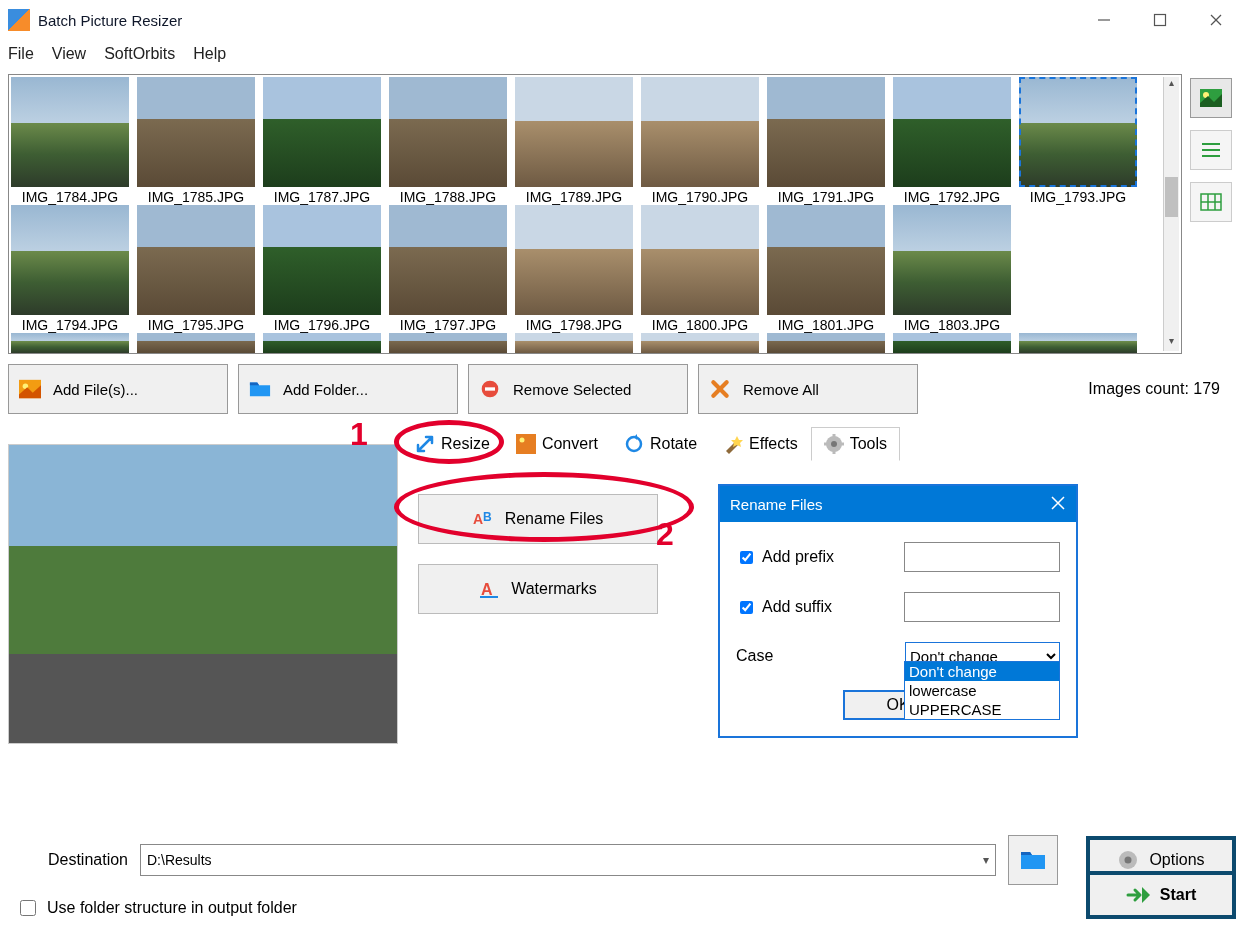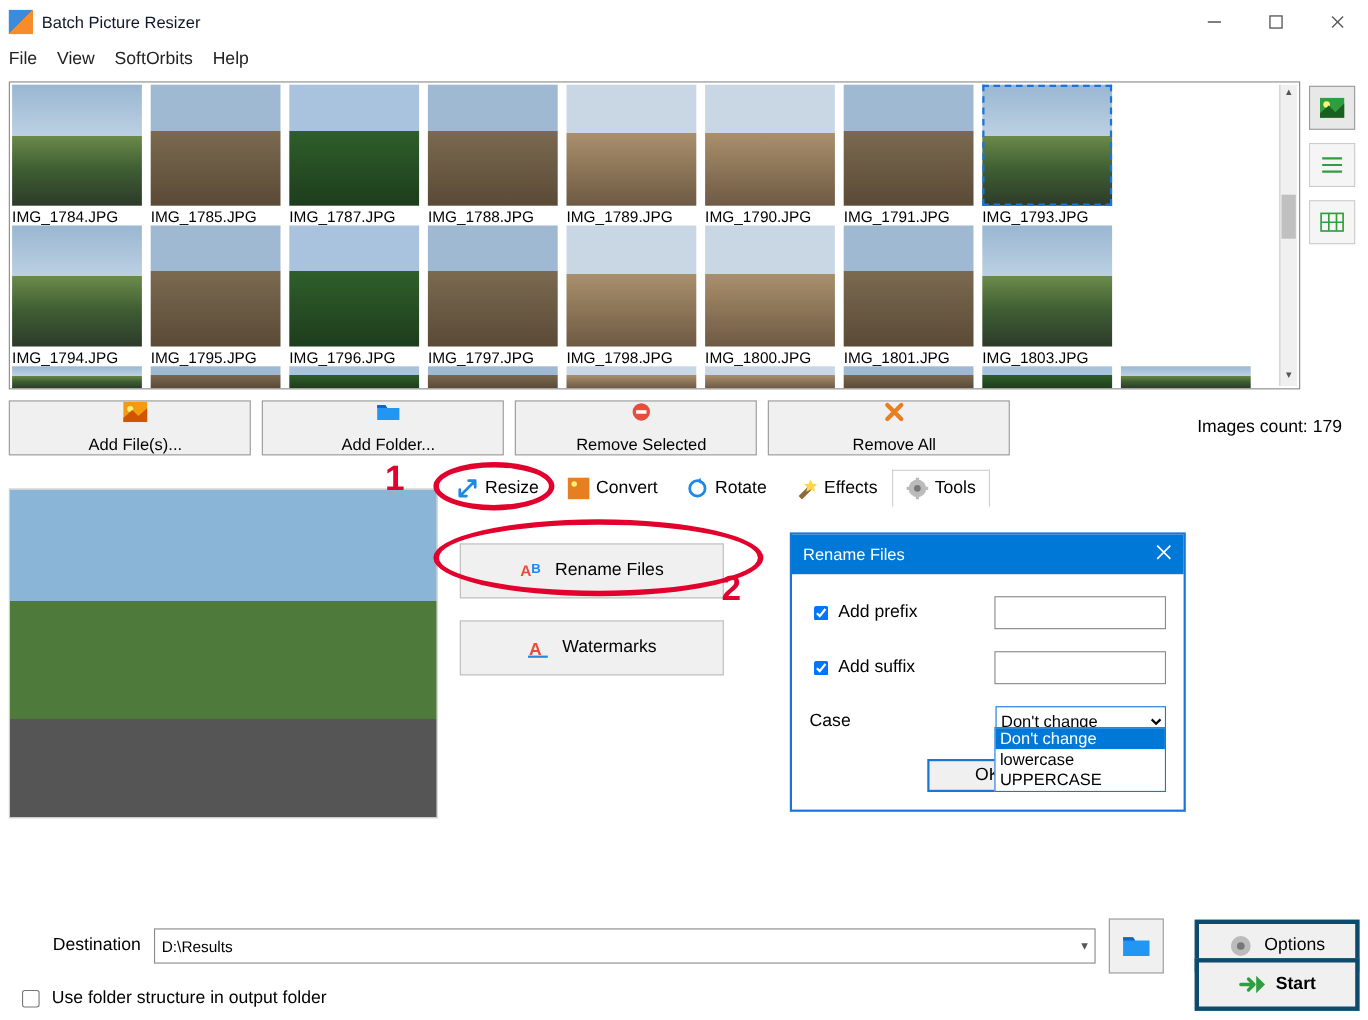--- a/index.html
+++ b/index.html
@@ -48,38 +48,37 @@
   background:#f0f0f0; border-left:1px solid #ccc;}
 .gallery-scrollthumb { position:absolute; top:100px; left:1px; right:1px; height:40px; background:#c0c0c0;}
 .gallery-arrow { position:absolute; left:0; right:0; height:16px; text-align:center; font-size:10px; color:#555;}
 .gallery-inner { margin-right:18px; }
 .thumbrow { display:flex; gap:8px; }
 .thumb { width:118px; }
 .thumb .img {
   width:118px; height:110px; position:relative; overflow:hidden;
 }
 .thumb .img.sel { outline:2px dashed #1a74da; outline-offset:-2px; }
-.thumb .lbl { font-size:14px; margin-top:2px; white-space:nowrap;}
+.thumb .lbl { text-align:center; font-size:14px; margin-top:2px; white-space:nowrap;}
 .thumbrow.half .thumb .img { height: 20px; }
 .rsidebar { width: 46px; display:flex; flex-direction:column; gap:12px; padding-top:4px;}
 .rsidebar .sbtn {
   width:42px; height:40px; border:1px solid #ccc; background:#f5f5f5;
   display:flex; align-items:center; justify-content:center; cursor:pointer;
 }
 .rsidebar .sbtn.active { background:#e8e8e8; border-color:#999;}
 
 .actionrow {
   display:flex; align-items:center; gap:10px;
   margin: 10px 8px 0 8px;
 }
 .actbtn {
   width:220px; height:50px; border:1px solid #999; background:#f0f0f0;
   display:flex; align-items:center; cursor:pointer; padding-left:10px; gap:12px;
   font-size:15px;
-  flex-direction:column;
 }
 .actbtn .ic { width:22px; height:20px; }
 .imgcount { margin-left:auto; padding-right:16px; font-size:16px; }
 
 .midrow { display:flex; margin: 10px 8px 0 8px; position:relative; }
 .preview {
   width: 390px; height: 300px; border:1px solid #ccc;
   background: linear-gradient(180deg,#8ab5d6 0%,#8ab5d6 34%,#4e7b3c 34%,#4e7b3c 70%,#555 70%,#555 100%);
   margin-top: 20px;
   position:relative;
@@ -224,20 +223,24 @@
           </div>
           <div class="thumb">
             <div class="img beach"></div>
             <div class="lbl">IMG_1790.JPG</div>
           </div>
           <div class="thumb">
             <div class="img building"></div>
             <div class="lbl">IMG_1791.JPG</div>
           </div>
           <div class="thumb">
+            <div class="img greenish"></div>
+            <div class="lbl">IMG_1792.JPG</div>
+          </div>
+          <div class="thumb">
             <div class="img skyscene sel"></div>
             <div class="lbl">IMG_1793.JPG</div>
           </div>
         </div>
         <div class="thumbrow">
           <div class="thumb">
             <div class="img skyscene"></div>
             <div class="lbl">IMG_1794.JPG</div>
           </div>
           <div class="thumb">

